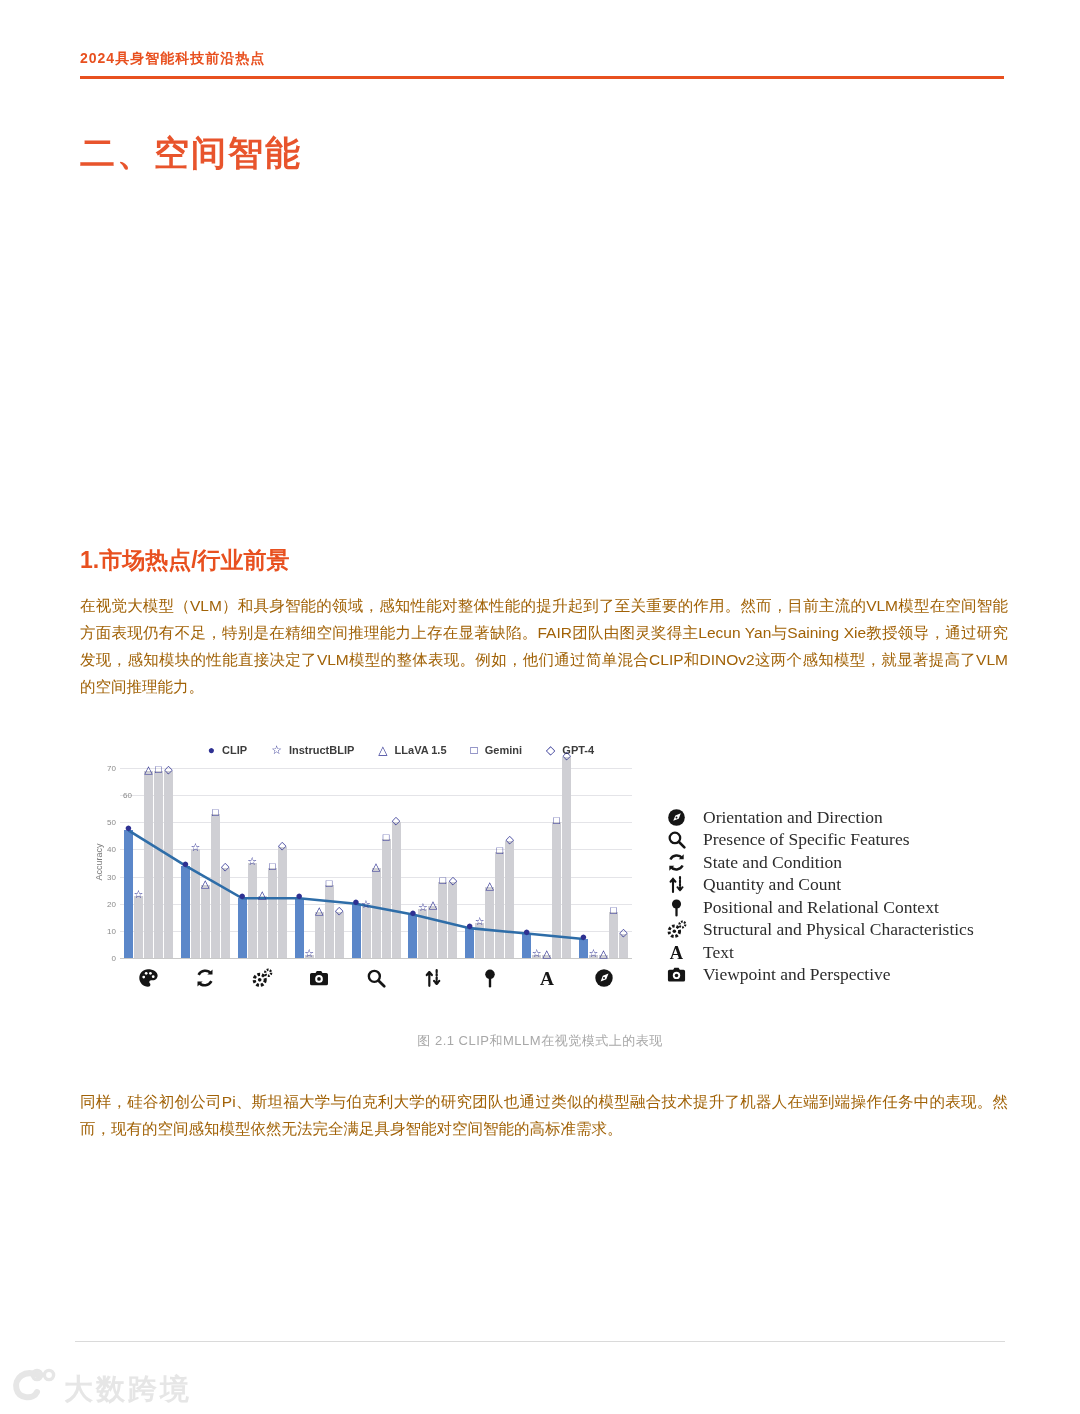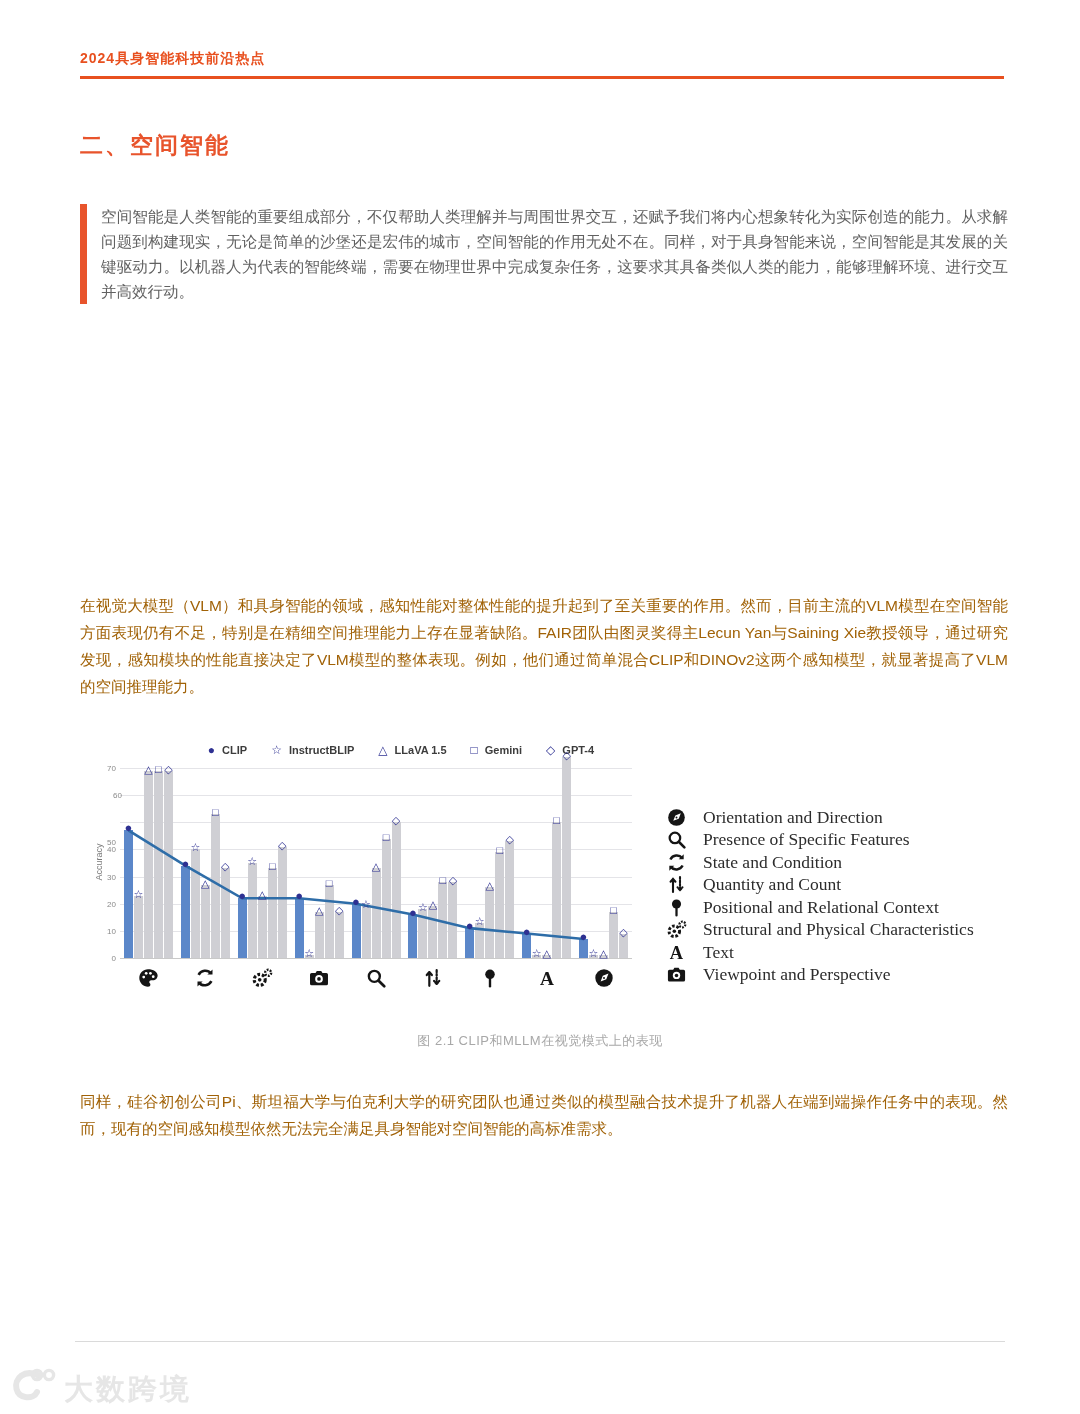--- a/index.html
+++ b/index.html
@@ -6,21 +6,21 @@
   .page {
     position:relative; width:1080px; height:1414px; margin:0 auto;
     background:#ffffff; overflow:hidden;
     font-family:"Liberation Sans","DejaVu Sans",sans-serif;
   }
   
   .header { position:absolute; left:80px; right:76px; top:50px; }
   .header-title { color:#e8501f; font-size:14px; font-weight:bold; letter-spacing:1px; }
   .header-rule { margin-top:8px; height:3px; background:#e8501f; }
   
-  .main-title { position:absolute; left:80px; top:130px; font-size:23px; font-weight:bold; color:#e8542c; letter-spacing:2px; }
+  .main-title { position:absolute; left:80px; top:130px; font-size:35px; font-weight:bold; color:#e8542c; letter-spacing:2px; }
   
   .intro { position:absolute; left:80px; top:204px; width:928px; border-left:7px solid #e8542c; padding-left:14px; box-sizing:border-box; }
   .intro p { margin:0 0 15px 0; font-size:15.5px; line-height:25px; color:#616161; text-align:justify; }
   .intro p:last-child { margin-bottom:0; }
   
   .section-heading { position:absolute; left:80px; top:545px; font-size:23px; font-weight:bold; color:#e8501f; }
   .body-para { position:absolute; left:80px; width:928px; font-size:15.5px; line-height:27px; color:#a16207; text-align:justify; }
   .section-para { top:592px; }
   .closing-para { top:1088px; }
   
@@ -57,23 +57,23 @@
 <div class="page">
 
   <div class="header">
     <div class="header-title">2024具身智能科技前沿热点</div>
     <div class="header-rule"></div>
   </div>
 
   <div class="main-title">二、空间智能</div>
 
   <div class="intro">
-    <p>空间智能是人类智能的重要组成部分，不仅帮助人类理解并与周围世界交互，还赋予我们将内心想象转化为实际创造的能力。从求解问题到构建现实，无论是简单的沙堡还是宏伟的城市，空间智能的作用无处不在。同样，对于具身智能来说，空间智能是其发展的关键驱动力。以机器人为代表的智能终端，需要在物理世界中完成复杂任务，这要求其具备类似人类的能力，能够理解环境、进行交互并高效行动。</p>
   </div>
 
+  <div class="section-heading">1.市场热点/行业前景</div>
   <div class="body-para section-para">在视觉大模型（VLM）和具身智能的领域，感知性能对整体性能的提升起到了至关重要的作用。然而，目前主流的VLM模型在空间智能方面表现仍有不足，特别是在精细空间推理能力上存在显著缺陷。FAIR团队由图灵奖得主Lecun Yan与Saining Xie教授领导，通过研究发现，感知模块的性能直接决定了VLM模型的整体表现。例如，他们通过简单混合CLIP和DINOv2这两个感知模型，就显著提高了VLM的空间推理能力。</div>
 
   <div class="figure-row">
     <div class="chart" id="chart">
         <div class="chart-legend">
           <span class="item">
             <span class="glyph" style="color: rgb(46, 49, 146);">●</span>
             <span>CLIP</span>
           </span>
           <span class="item">
@@ -98,23 +98,23 @@
         <div class="tick-label" style="left: 10px; top: 212px;">0</div>
         <div class="grid-line" style="left: 34px; width: 512px; top: 188.857px;"></div>
         <div class="tick-label" style="left: 10px; top: 184.857px;">10</div>
         <div class="grid-line" style="left: 34px; width: 512px; top: 161.714px;"></div>
         <div class="tick-label" style="left: 10px; top: 157.714px;">20</div>
         <div class="grid-line" style="left: 34px; width: 512px; top: 134.571px;"></div>
         <div class="tick-label" style="left: 10px; top: 130.571px;">30</div>
         <div class="grid-line" style="left: 34px; width: 512px; top: 107.429px;"></div>
         <div class="tick-label" style="left: 10px; top: 103.429px;">40</div>
         <div class="grid-line" style="left: 34px; width: 512px; top: 80.2857px;"></div>
-        <div class="tick-label" style="left: 10px; top: 76.2857px; margin-top: 20px;">50</div>
+        <div class="tick-label" style="left: 10px; top: 76.2857px;">50</div>
         <div class="grid-line" style="left: 34px; width: 512px; top: 53.1429px;"></div>
-        <div class="tick-label" style="left: 16px; top: 49.1429px;">60</div>
+        <div class="tick-label" style="left: 26px; top: 49.1429px;">60</div>
         <div class="grid-line" style="left: 34px; width: 512px; top: 26px;"></div>
         <div class="tick-label" style="left: 10px; top: 22px;">70</div>
         <div class="axis-base" style="left: 34px; width: 512px; top: 216px;"></div>
         <div class="bar" style="left: 37.9444px; top: 88.4286px; width: 9px; height: 127.571px; background: rgb(91, 135, 201);"></div>
         <div class="bar" style="left: 47.9444px; top: 153.571px; width: 9px; height: 62.4286px; background: rgb(207, 207, 212);"></div>
         <div class="bar" style="left: 57.9444px; top: 28.7143px; width: 9px; height: 187.286px; background: rgb(207, 207, 212);"></div>
         <div class="bar" style="left: 67.9444px; top: 28.7143px; width: 9px; height: 187.286px; background: rgb(207, 207, 212);"></div>
         <div class="bar" style="left: 77.9444px; top: 28.7143px; width: 9px; height: 187.286px; background: rgb(207, 207, 212);"></div>
         <div class="bar" style="left: 94.8333px; top: 123.714px; width: 9px; height: 92.2857px; background: rgb(91, 135, 201);"></div>
         <div class="bar" style="left: 104.833px; top: 107.429px; width: 9px; height: 108.571px; background: rgb(207, 207, 212);"></div>

